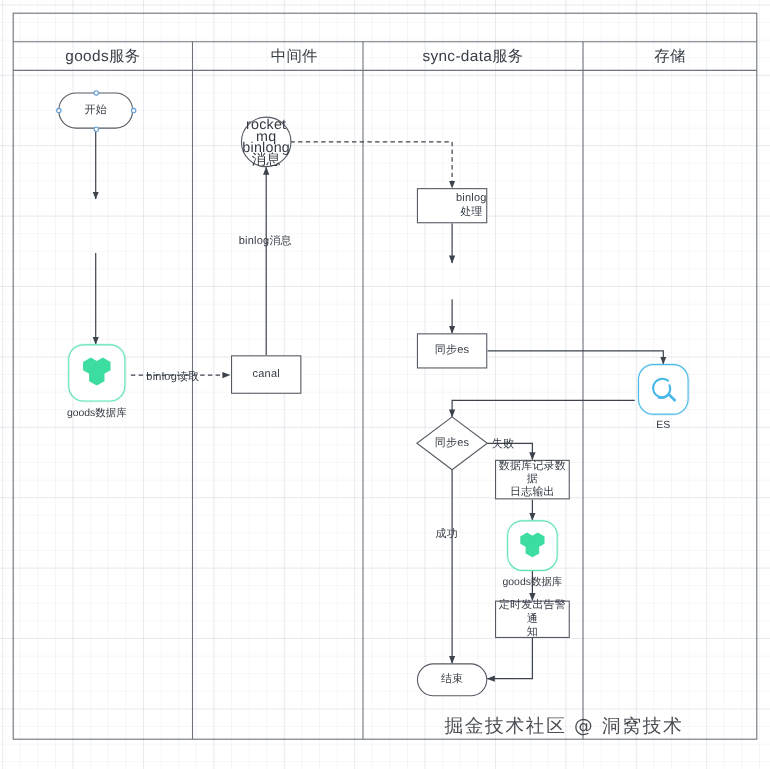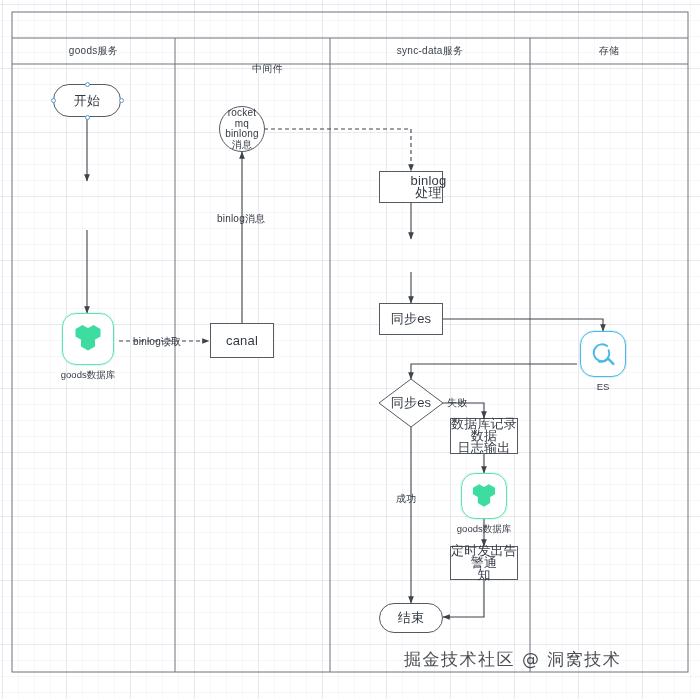--- a/index.html
+++ b/index.html
@@ -30,39 +30,39 @@
     pointer-events: none;
   }
   .node {
     position: absolute;
     box-sizing: border-box;
     display: flex;
     align-items: center;
     justify-content: center;
     text-align: center;
     color: #333a44;
-    font-size: 13px;
+    font-size: 10px;
     line-height: 12px;
     letter-spacing: 0.2px;
     white-space: pre-line;
   }
   .rect-node {
     background: #ffffff;
     border: 1px solid #555a63;
   }
   .term-node {
     background: #ffffff;
     border: 1px solid #555a63;
     border-radius: 16px;
   }
   .circle-node {
     background: #ffffff;
     border: 1px solid #555a63;
     border-radius: 50%;
-    font-size: 10px;
+    font-size: 13px;
     line-height: 10.5px;
   }
   .icon-node {
     position: absolute;
     display: flex;
     flex-direction: column;
     align-items: center;
   }
   .icon-box {
     box-sizing: border-box;
@@ -92,21 +92,21 @@
     color: #333a44;
     background: transparent;
     white-space: nowrap;
     letter-spacing: 0.2px;
   }
   .lane-title {
     position: absolute;
     display: flex;
     align-items: center;
     justify-content: center;
-    font-size: 10px;
+    font-size: 14px;
     color: #3a4049;
     letter-spacing: 0.3px;
     white-space: nowrap;
   }
   .handle {
     position: absolute;
     width: 5px;
     height: 5px;
     border-radius: 50%;
     background: #ffffff;
@@ -183,21 +183,21 @@
       <path d="M484,580 L484,617 L443,617" marker-end="url(#arrow)"></path>
 
       <path d="M411,427 L411,603" marker-end="url(#arrow)"></path>
 
       <polygon points="411,379 443,403 411,427 379,403" fill="#ffffff" stroke="#555a63" stroke-width="1"></polygon>
     </g>
   </svg>
 
 
   <div class="lane-title" style="left:12px; top:38px; width:163px; height:26px;">goods服务</div>
-  <div class="lane-title" style="left:175px; top:38px; width:185px; height:26px;margin-top:18px;">中间件</div>
+  <div class="lane-title" style="left:175px; top:38px; width:185px; height:26px;">中间件</div>
   <div class="lane-title" style="left:330px; top:38px; width:200px; height:26px;">sync-data服务</div>
   <div class="lane-title" style="left:530px; top:38px; width:158px; height:26px;">存储</div>
 
   <div class="node term-node" style="left:53px; top:84px; width:68px; height:33px;">开始</div>
   <div class="handle" style="left:84.5px; top:81.5px;"></div>
   <div class="handle" style="left:50.5px; top:98px;"></div>
   <div class="handle" style="left:118.5px; top:98px;"></div>
   <div class="handle" style="left:84.5px; top:114.5px;"></div>
 
 
@@ -258,17 +258,17 @@
           <line x1="22" y1="21.5" x2="27" y2="26.5" stroke-width="2.6"></line>
         </g>
       </svg>
     </div>
     <div class="icon-caption">ES</div>
   </div>
 
   <div class="edge-label" style="left:133px; top:335px;">binlog读取</div>
   <div class="edge-label" style="left:217px; top:212px;">binlog消息</div>
   <div class="edge-label" style="left:447px; top:396px;">失败</div>
-  <div class="edge-label" style="left:396px; top:492px;">成功</div>
+  <div class="edge-label" style="left:396px; top:478px;">成功</div>
 
   <div class="watermark">掘金技术社区 @ 洞窝技术</div>
 
 </div>
 
 </body></html>

